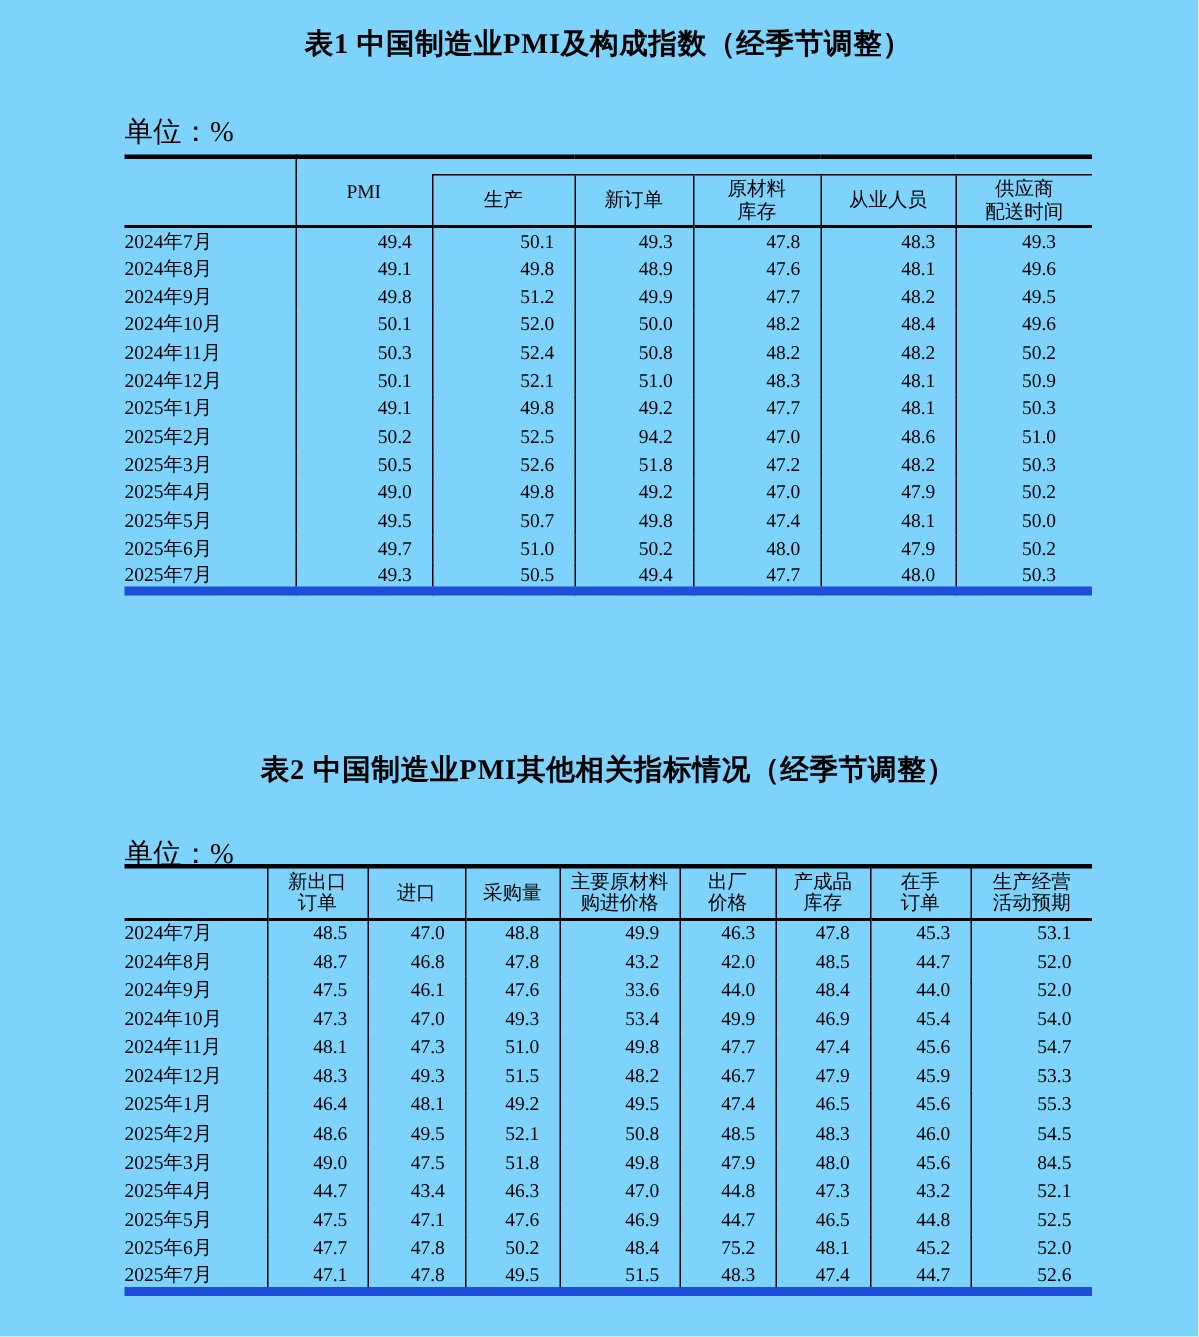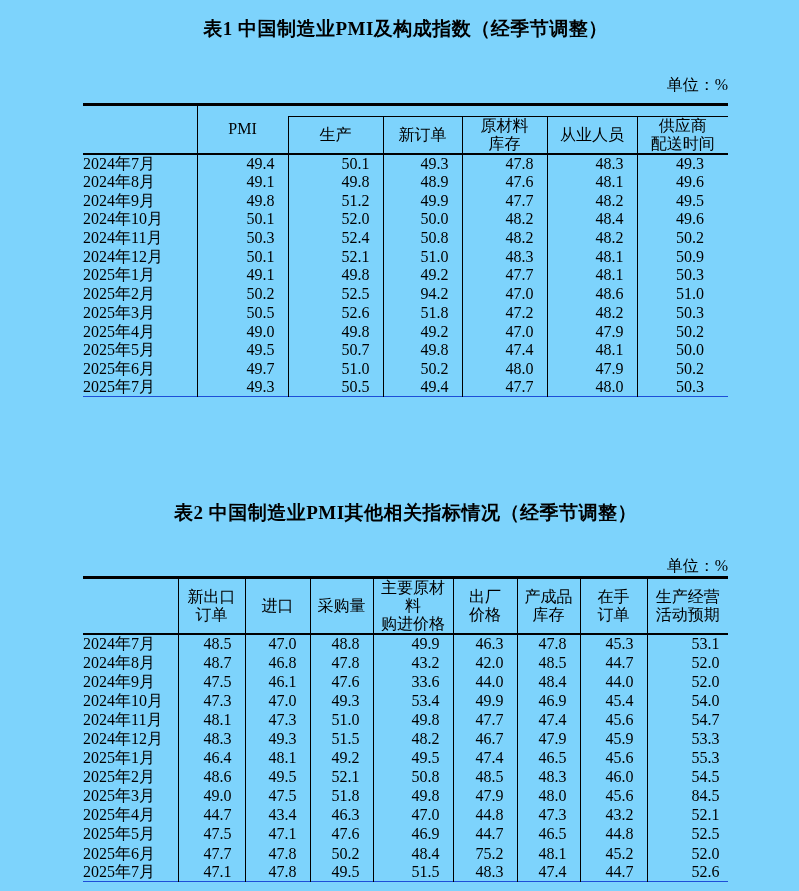--- a/index.html
+++ b/index.html
@@ -21,35 +21,34 @@
     font-weight: bold;
     letter-spacing: 0.5px;
     white-space: nowrap;
   }
   #t1-title { top: 16px; }
   #t2-title { top: 500px; }
   .unit {
     position: absolute;
     left: 83px;
     width: 645px;
-    text-align: right;
-    font-size: 16px;
+    font-size: 19px;
   }
   #t1-unit { top: 75px; }
   #t2-unit { top: 556px; }
 
   table {
     position: absolute;
     left: 83px;
     width: 645px;
     border-collapse: collapse;
     table-layout: fixed;
     border-top: 3px solid #000;
-    border-bottom: 1px solid #1d4ed8;
-    font-size: 16px;
+    border-bottom: 6px solid #1d4ed8;
+    font-size: 13px;
   }
   #table1 { top: 103px; }
   #table2 { top: 576px; }
 
   thead { border-bottom: 2px solid #000; }
   tbody tr:first-child td { border-top: 2px solid #000; }
 
   th {
     font-weight: normal;
     padding: 0;

